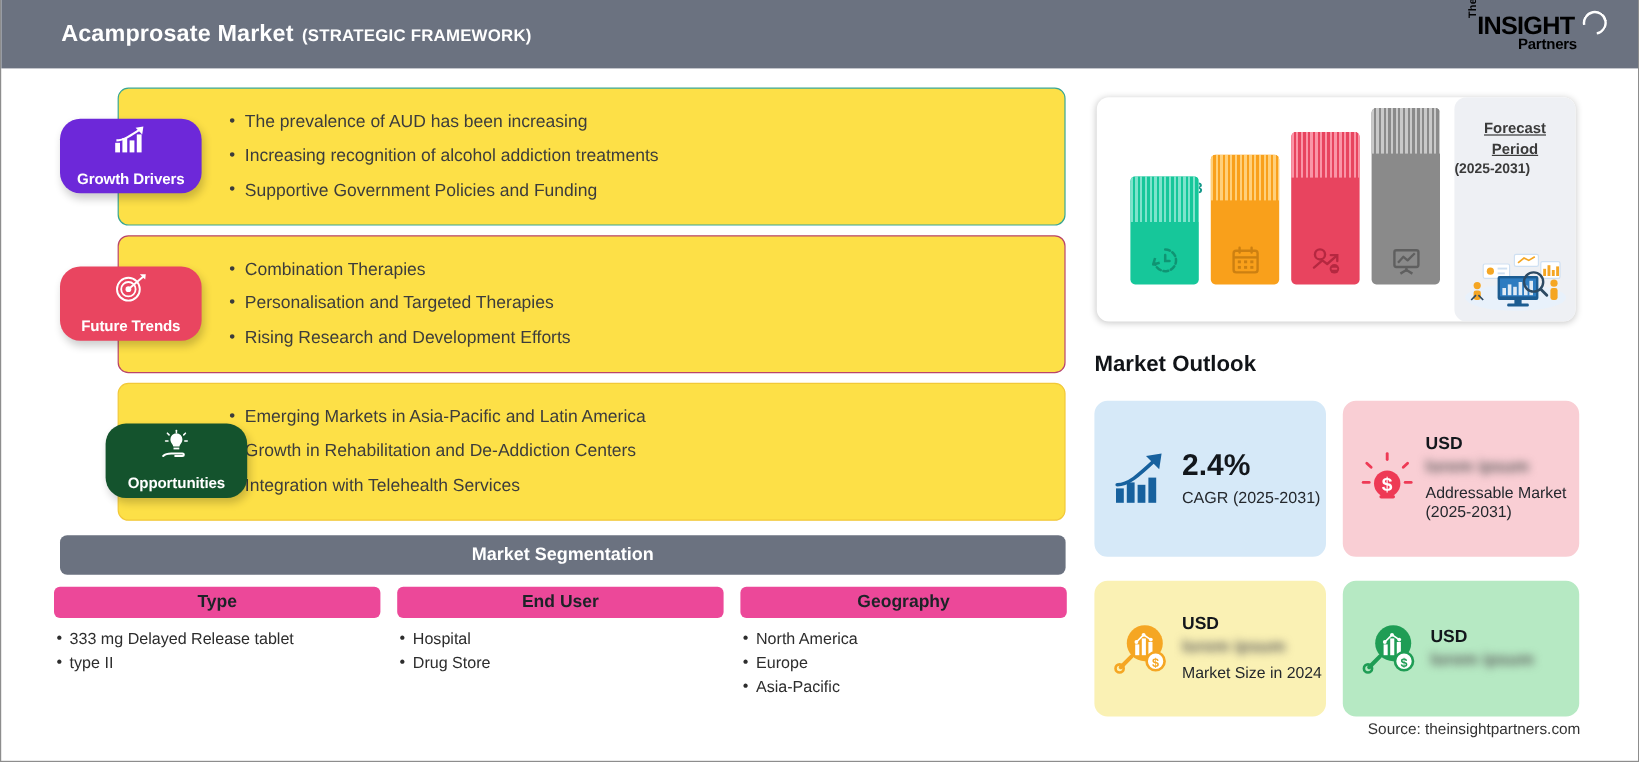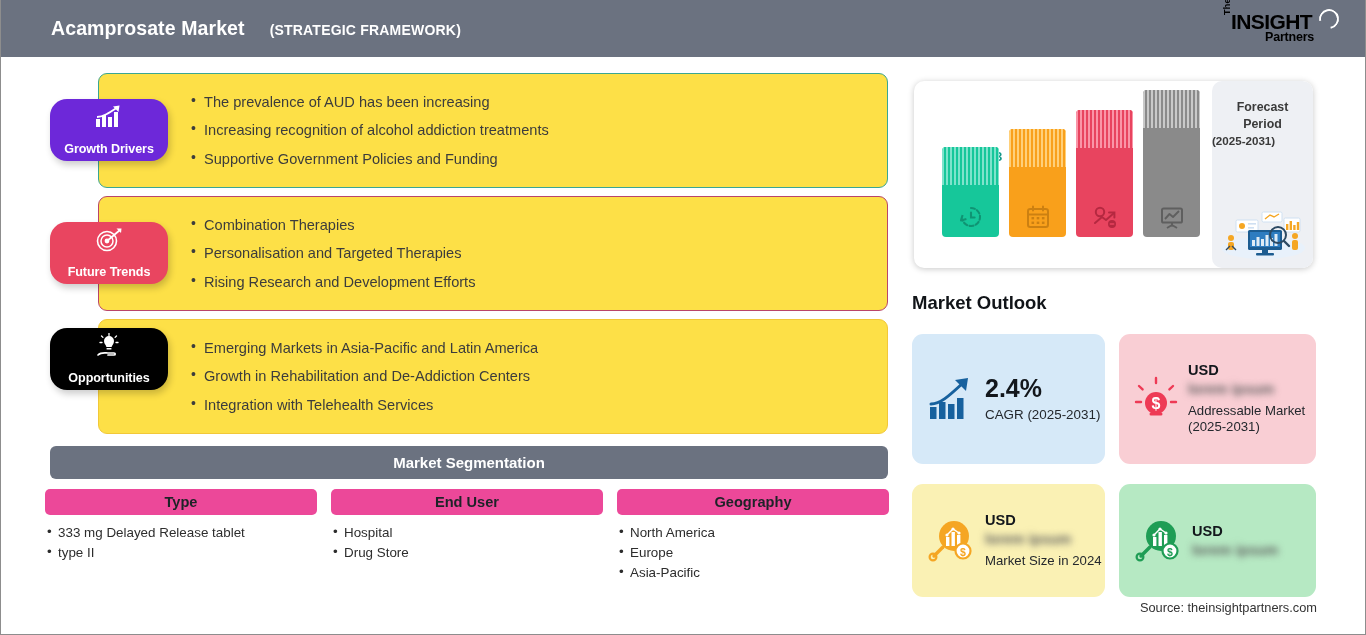--- a/index.html
+++ b/index.html
@@ -20,21 +20,21 @@
 
   
   .header {
     position: absolute; left: 0; top: 0;
     width: 1366px; height: 57px;
     background: #6b7280;
     display: flex; align-items: center;
   }
   .header-title-wrap {
     margin-left: 50px;
-    display: flex; align-items: baseline; gap: 25px; justify-content: space-between;
+    display: flex; align-items: baseline; gap: 7px; justify-content: space-between;
   }
   .header-title {
     color: #ffffff; font-size: 19.5px; font-weight: bold;
     letter-spacing: .1px;
   }
   .header-sub {
     color: #ffffff; font-size: 14px; font-weight: bold;
     letter-spacing: .2px;
   }
   .logo {
@@ -106,21 +106,21 @@
     color: #ffffff; font-size: 12.6px; font-weight: bold;
     letter-spacing: -.1px; white-space: nowrap;
   }
   .badge-icon {
     position: absolute; top: 5px; left: 50%;
     transform: translateX(-50%);
     width: 30px; height: 26px;
   }
   .badge.growth      { top: 42px;  background: #6d28d9; }
   .badge.trends      { top: 165px; background: #e94560; }
-  .badge.opportunity { top: 271px; background: #000000; }
+  .badge.opportunity { top: 296px; background: #14532d; margin-left: 38px; }
 
   
   .seg-header {
     position: absolute; left: 49px; top: 389px;
     width: 838px; height: 33px;
     background: #6b7280; border-radius: 6px;
     display: flex; align-items: center; justify-content: center;
   }
   .seg-header-label {
     color: #ffffff; font-size: 15px; font-weight: bold;
@@ -172,21 +172,21 @@
   }
   .bar-icon { position: relative; margin-bottom: 7px; width: 26px; height: 26px; opacity: .55; }
 
   .forecast-panel {
     position: absolute; right: 0; top: 0;
     width: 101px; height: 187px;
     background: #eef0f4; border-radius: 10px;
   }
   .forecast-title {
     margin-top: 18px; text-align: center;
-    font-size: 12.4px; font-weight: bold; color: #3a3a3a; line-height: 1.35;
+    font-size: 12.4px; font-weight: bold; color: #3a3a3a; line-height: 1.35; text-decoration: underline;
   }
   .forecast-years {
     text-align: left; font-size: 11.6px; font-weight: bold;
     color: #3a3a3a; margin-top: 2px;
   }
   .forecast-illustration {
     position: absolute; left: 6px; bottom: 8px; width: 90px; height: 52px;
   }
 
   

